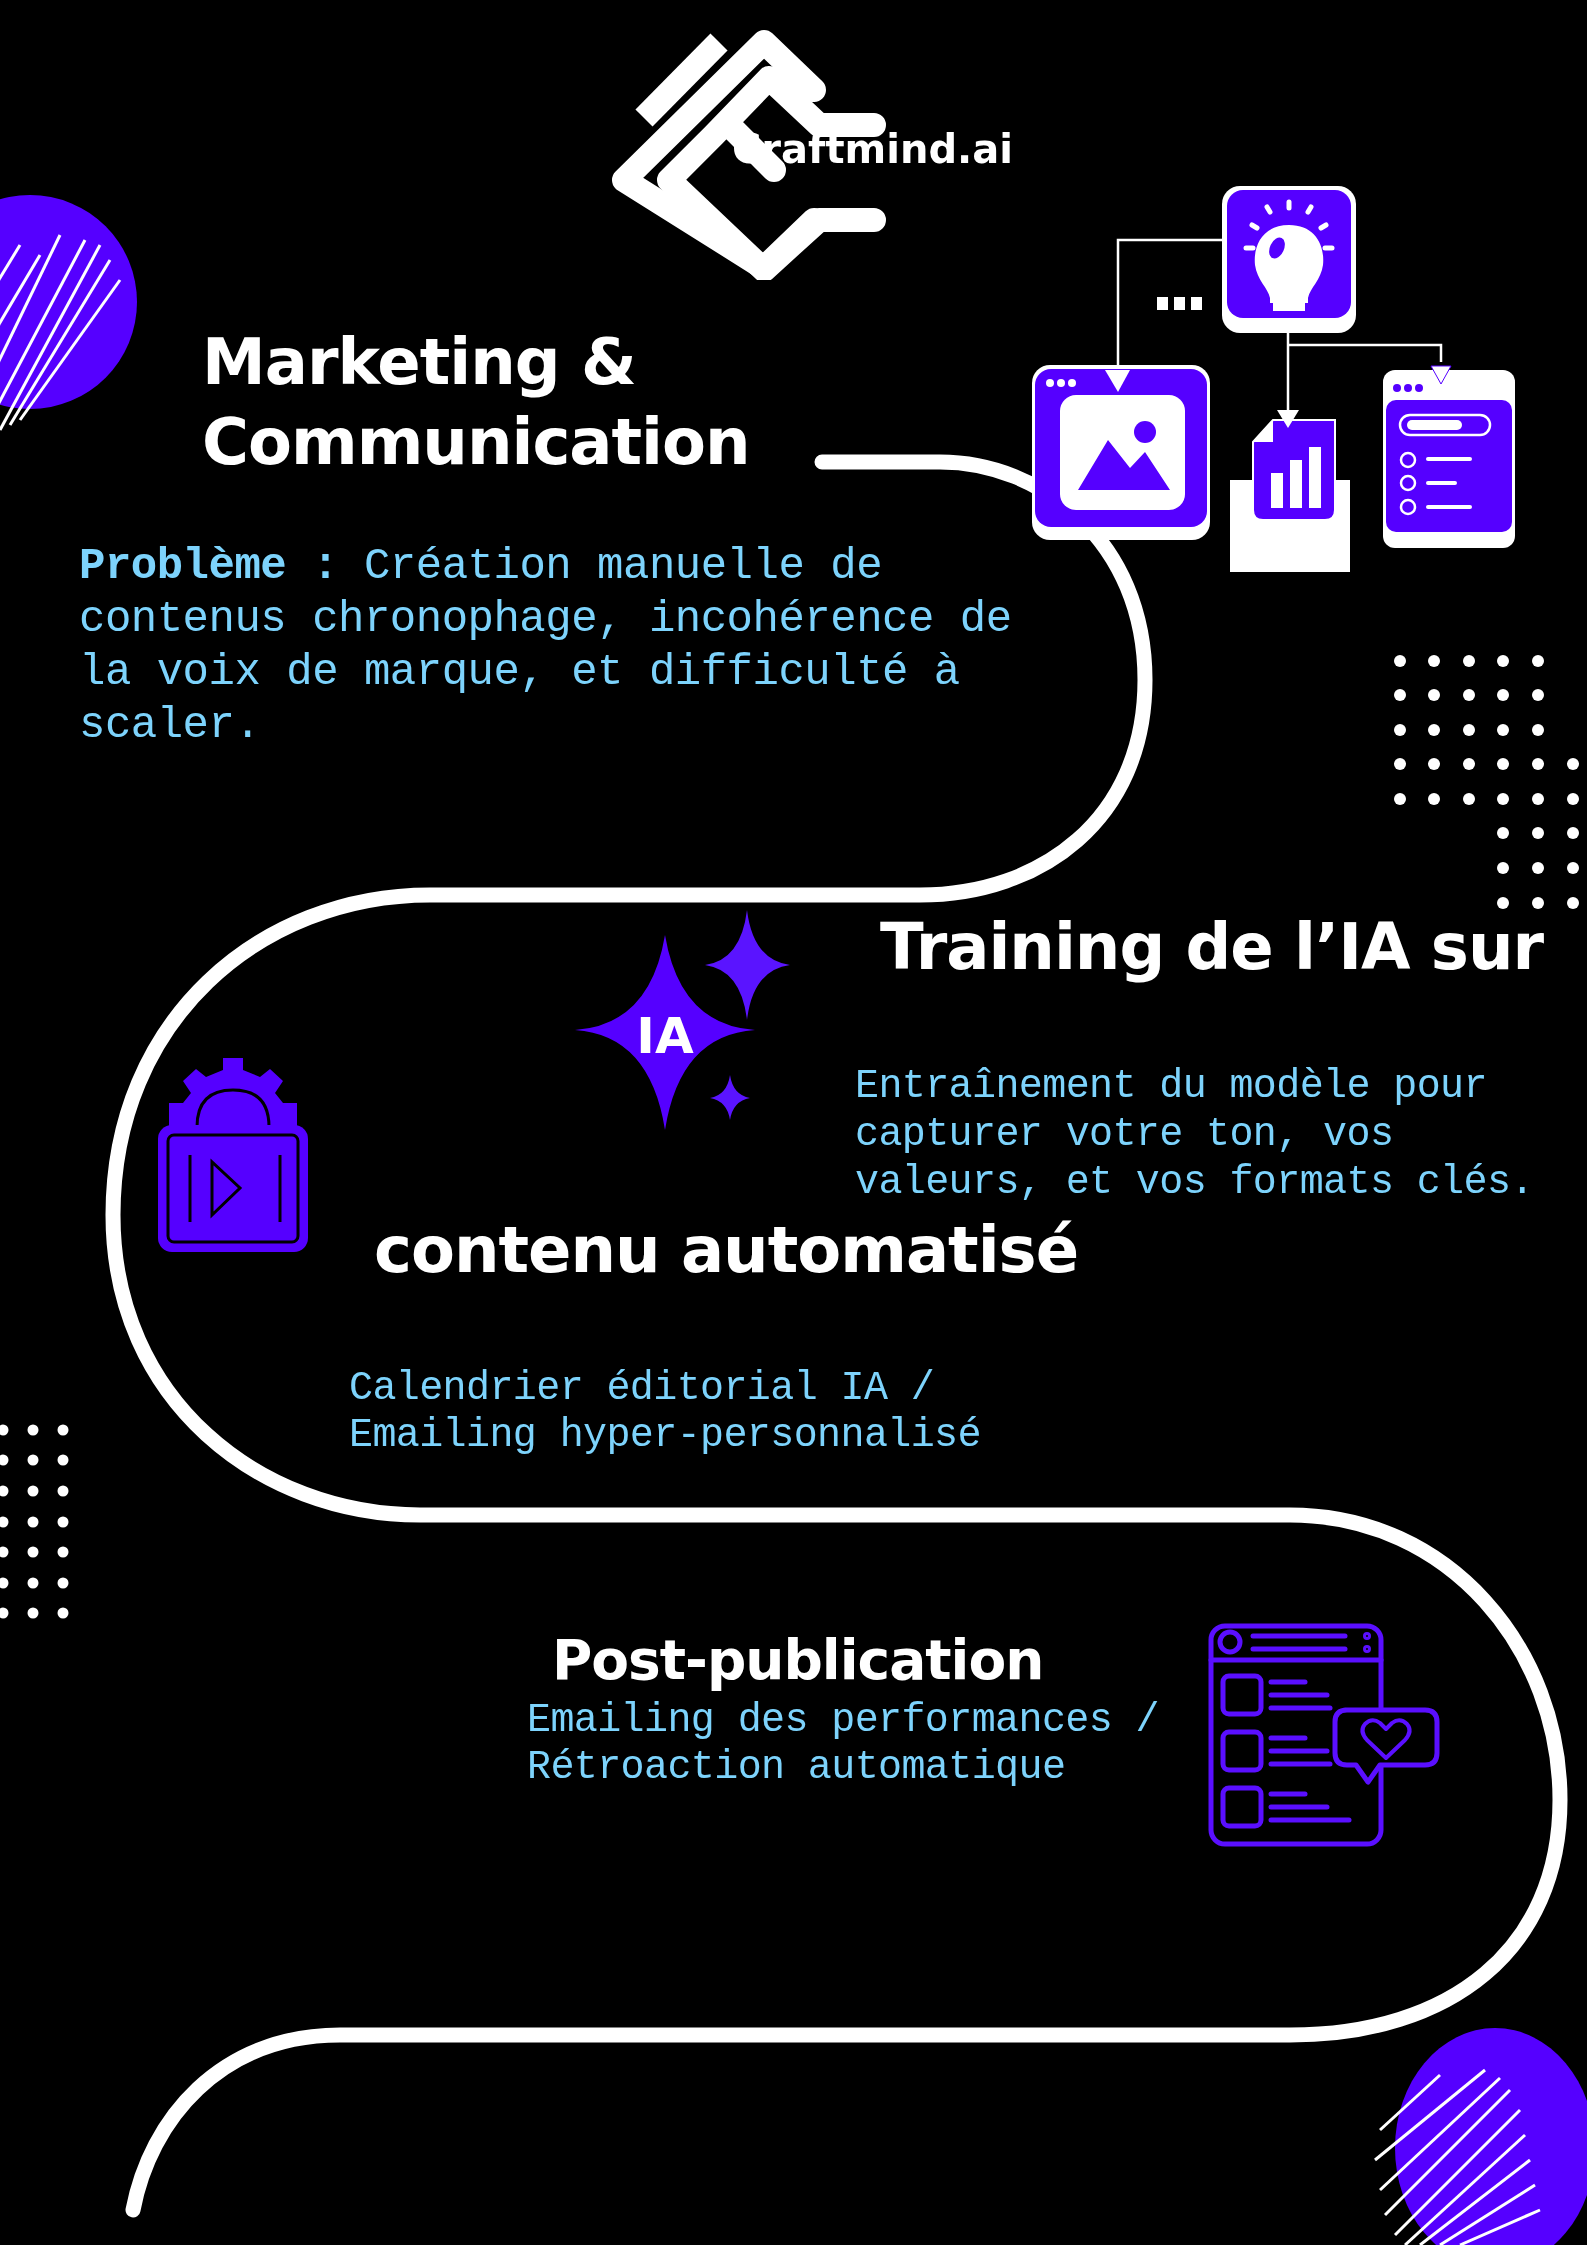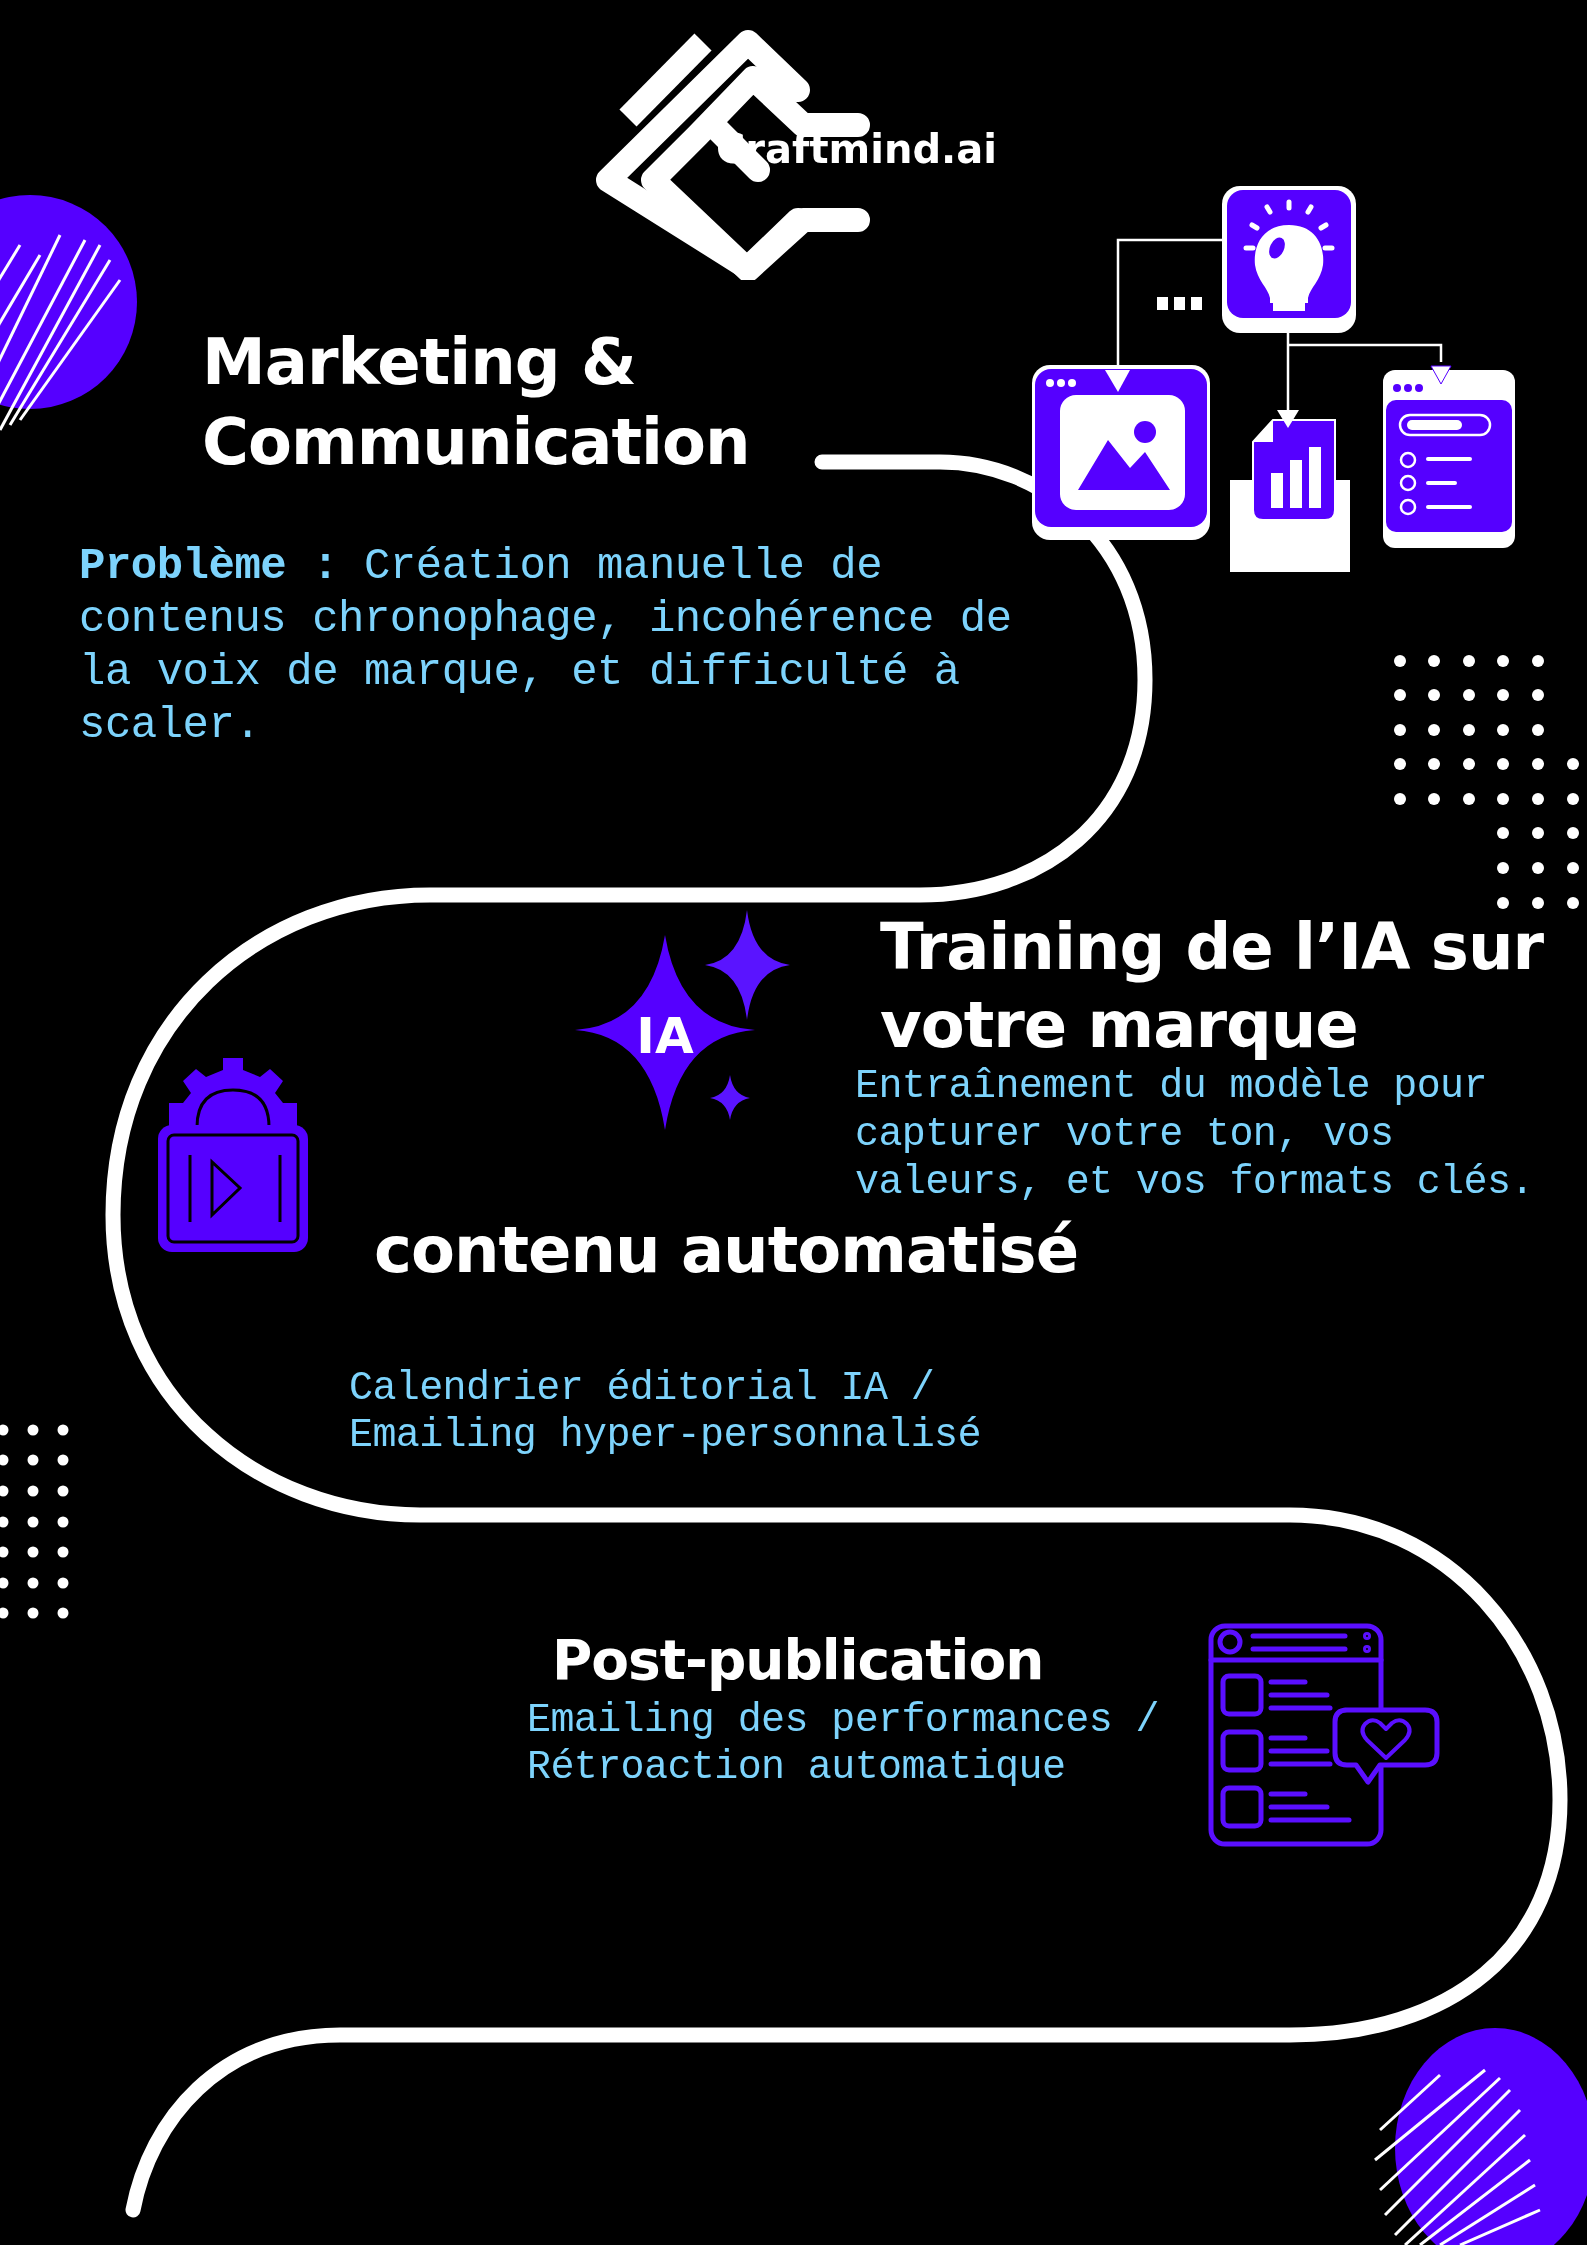--- a/index.html
+++ b/index.html
@@ -121,21 +121,21 @@
       <circle cx="63" cy="1552" r="5.5"></circle>
     <circle cx="3" cy="1583" r="5.5"></circle>
       <circle cx="33" cy="1583" r="5.5"></circle>
       <circle cx="63" cy="1583" r="5.5"></circle>
     <circle cx="3" cy="1613" r="5.5"></circle>
       <circle cx="33" cy="1613" r="5.5"></circle>
       <circle cx="63" cy="1613" r="5.5"></circle>
   </g>
 </svg>
 
-<div class="abs" style="left:588px; top:30px; width:420px; height:250px;">
+<div class="abs" style="left:604px; top:30px; width:420px; height:250px;">
   <svg width="420" height="250" viewBox="0 0 420 250" style="position:absolute;left:0;top:0;">
     <g fill="none" stroke="#fff" stroke-width="24" stroke-linejoin="round" stroke-linecap="round">
       <path d="M130 100 L170 140 M210 60 L160 12 L20 150 L160 238 L210 190"></path>
       <path d="M270 95 L215 95 L165 48 L110 105 L65 150 L160 240 L215 190 L270 190"></path>
     </g>
     <g fill="none" stroke="#fff" stroke-width="24" stroke-linejoin="round">
       <path d="M115 12 L40 88"></path>
     </g>
   </svg>
   <div id="logo-text" class="abs" style="left:128px; top:96px;">Craftmind.ai</div>
@@ -228,21 +228,20 @@
 <div class="abs" style="left:565px; top:905px; width:240px; height:230px;">
   <svg width="240" height="230" viewBox="0 0 240 230">
     <path d="M100 30 Q115 120 190 125 Q115 130 100 225 Q85 130 10 125 Q85 120 100 30 Z" fill="#5500ff"></path>
     <path d="M182 5 Q188 55 225 60 Q188 65 182 115 Q176 65 140 60 Q176 55 182 5 Z" fill="#5a14ff"></path>
     <path d="M165 170 Q168 190 185 193 Q168 196 165 215 Q162 196 145 193 Q162 190 165 170 Z" fill="#5a14ff"></path>
     <text x="100" y="148" text-anchor="middle" font-family="DejaVu Sans, sans-serif" font-weight="bold" font-size="50" fill="#fff">IA</text>
   </svg>
 </div>
 <div id="train-title" class="abs title">
   <div>Training de l’IA sur</div>
-  <div>votre marque</div>
 </div>
 <div id="train-desc" class="abs body-text">Entraînement du modèle pour capturer votre ton, vos valeurs, et vos formats clés.</div>
 
 <div class="abs" style="left:155px; top:1055px; width:160px; height:200px;">
   <svg width="160" height="200" viewBox="0 0 160 200">
     <path d="M68 3 L88 3 L88 15 L105 22 L115 14 L128 26 L120 38 L128 48 L142 48 L142 72 L14 72 L14 48 L28 48 L36 38 L28 26 L41 14 L51 22 L68 15 Z" fill="#5500ff"></path>
     <path d="M42 72 Q42 35 78 35 Q114 35 114 72 Z" fill="#5500ff" stroke="#000" stroke-width="3"></path>
     <rect x="3" y="70" width="150" height="127" rx="14" fill="#5500ff"></rect>
     <rect x="13" y="80" width="130" height="107" rx="6" fill="none" stroke="#000" stroke-width="3"></rect>
     <line x1="35" y1="100" x2="35" y2="167" stroke="#000" stroke-width="3"></line>

